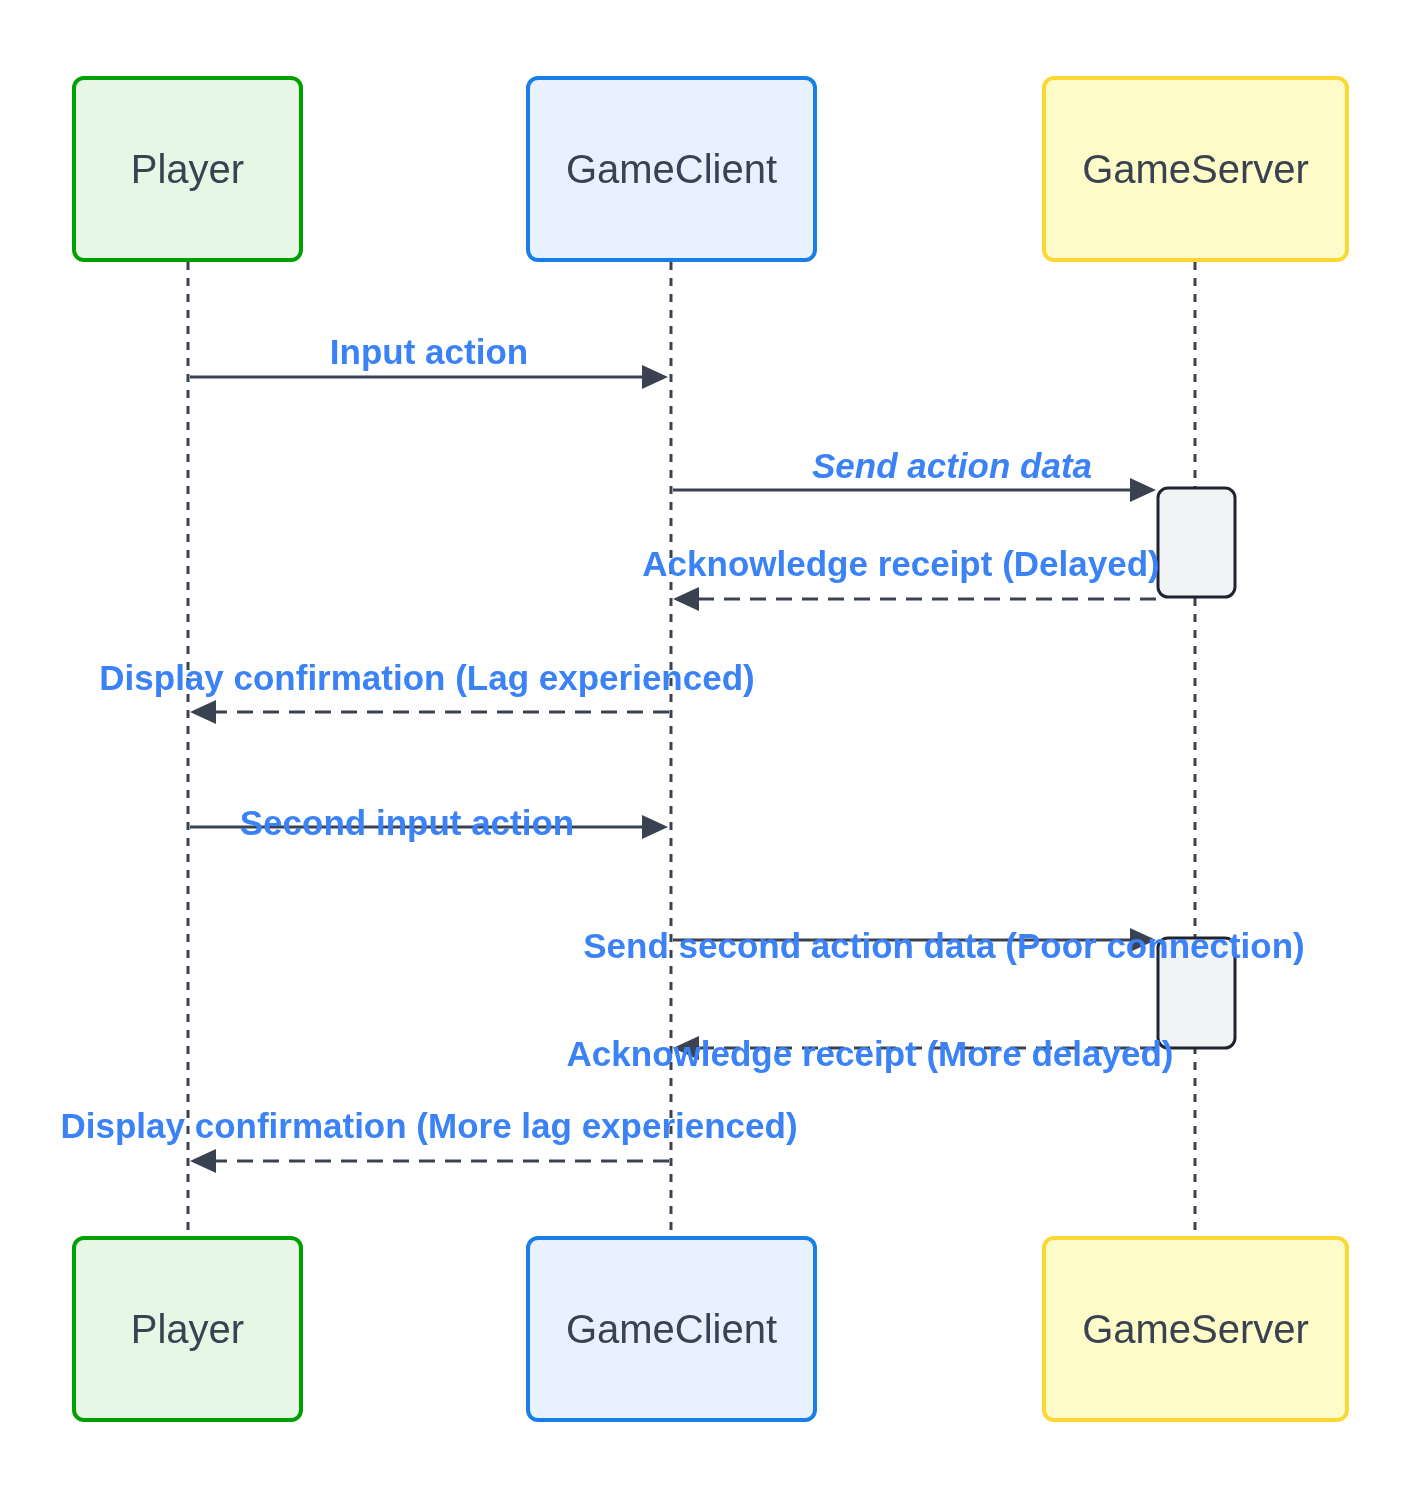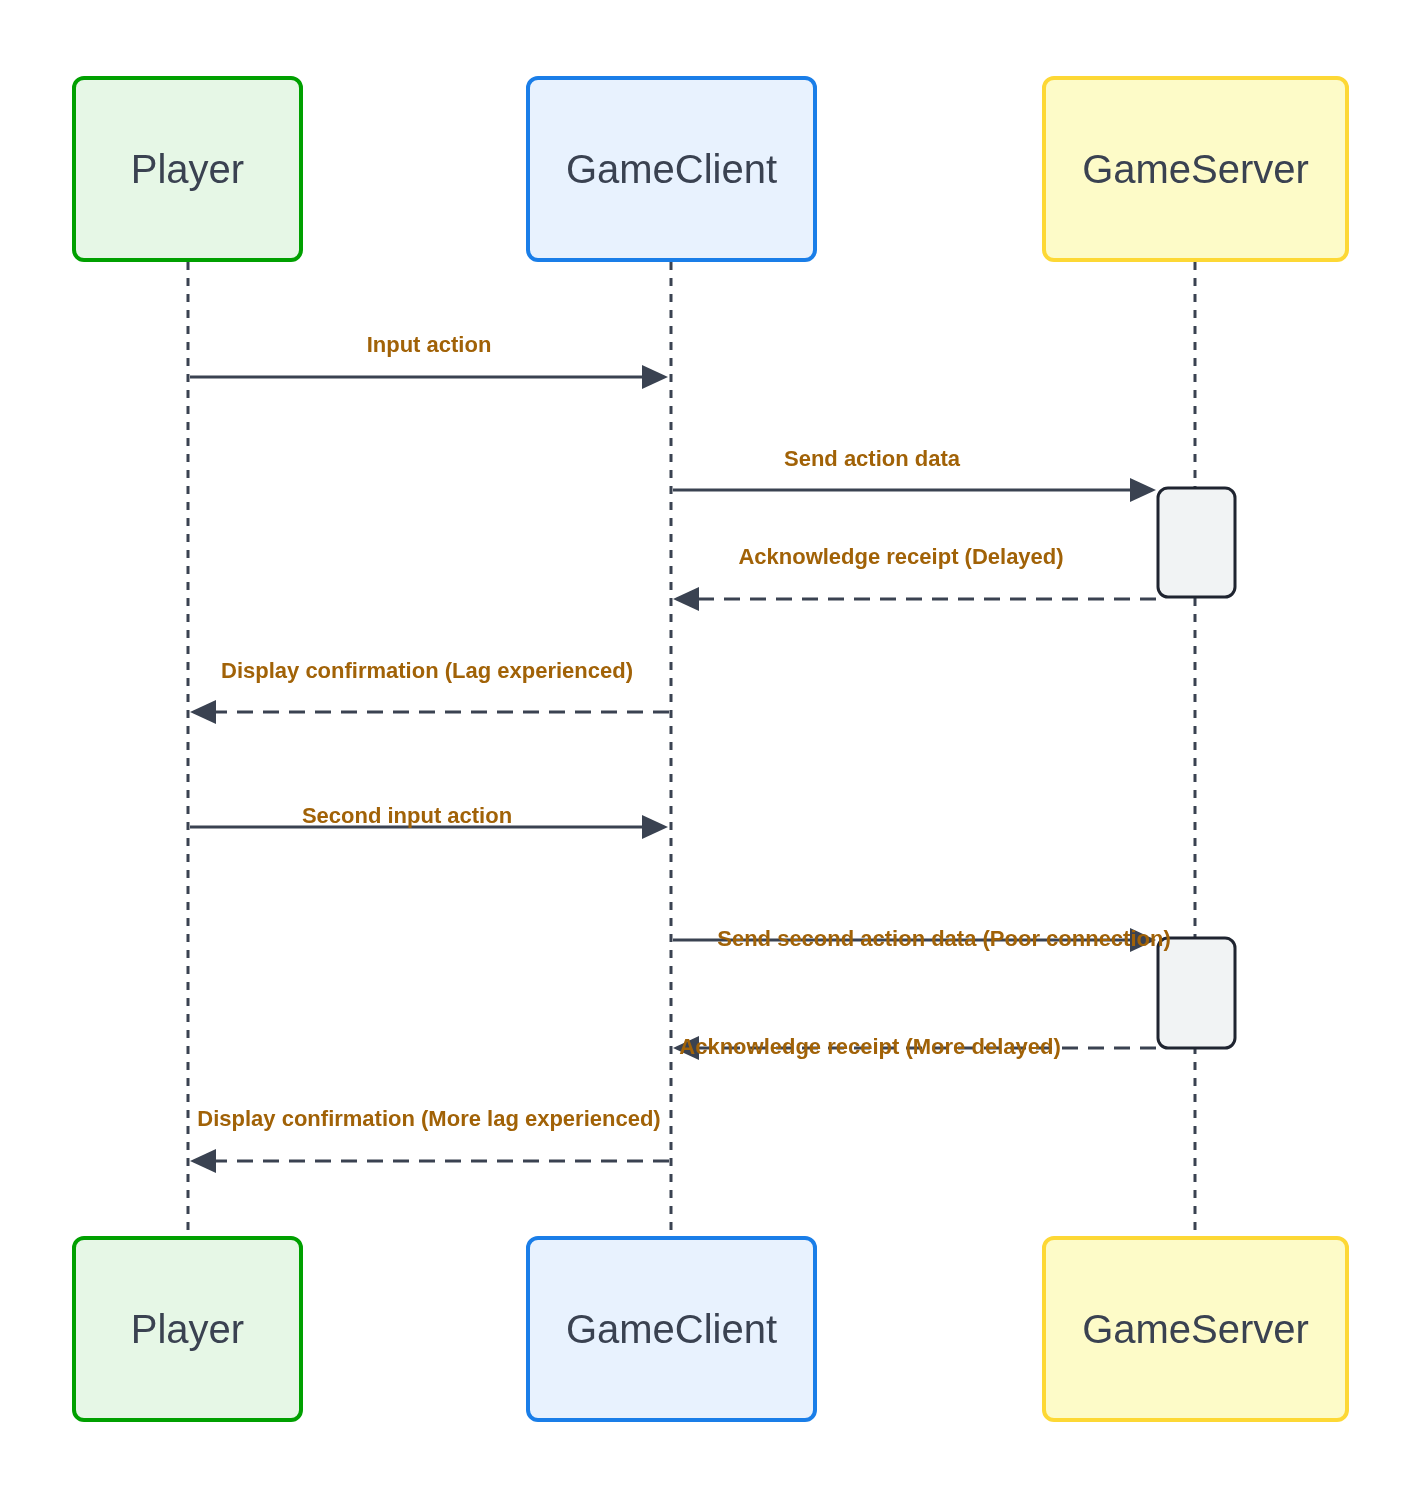--- a/index.html
+++ b/index.html
@@ -36,23 +36,23 @@
     font-family: "Liberation Sans", sans-serif;
     font-size: 40px;
     font-weight: 400;
     color: #3a4251;
     line-height: 1;
     white-space: nowrap;
   }
   .msg-label {
     position: absolute;
     font-family: "Liberation Sans", sans-serif;
-    font-size: 22px;
+    font-size: 35px;
     font-weight: bold;
-    color: #a16207;
+    color: #3b82f6;
     white-space: nowrap;
     transform: translateX(-50%);
     text-align: center;
     line-height: 1;
   }
 </style>
 </head>
 <body>
 
 <div id="canvas">
@@ -114,21 +114,21 @@
       <div class="participant-box" style="left: 526px; top: 1236px; width: 291px; height: 186px; border: 4px solid rgb(26, 126, 232); background: rgb(232, 242, 254);">
         <span class="participant-label" style="color: rgb(58, 66, 81);">GameClient</span>
       </div>
       <div class="participant-box" style="left: 1042px; top: 1236px; width: 307px; height: 186px; border: 4px solid rgb(253, 216, 53); background: rgb(253, 251, 200);">
         <span class="participant-label" style="color: rgb(58, 66, 81);">GameServer</span>
       </div>
     </div>
 
   <div id="message-labels">
       <div class="msg-label" style="left: 429px; top: 334px;">Input action</div>
-      <div class="msg-label" style="left: 872px; top: 448px;">Send action data</div>
+      <div class="msg-label" style="left: 952px; top: 448px; font-style: italic;">Send action data</div>
       <div class="msg-label" style="left: 901px; top: 546px;">Acknowledge receipt (Delayed)</div>
       <div class="msg-label" style="left: 427px; top: 660px;">Display confirmation (Lag experienced)</div>
       <div class="msg-label" style="left: 407px; top: 781px; margin-top: 24px;">Second input action</div>
       <div class="msg-label" style="left: 944px; top: 888px; margin-top: 40px;">Send second action data (Poor connection)</div>
       <div class="msg-label" style="left: 870px; top: 995px; margin-top: 41px;">Acknowledge receipt (More delayed)</div>
       <div class="msg-label" style="left: 429px; top: 1108px;">Display confirmation (More lag experienced)</div>
     </div>
 
 </div>
 

